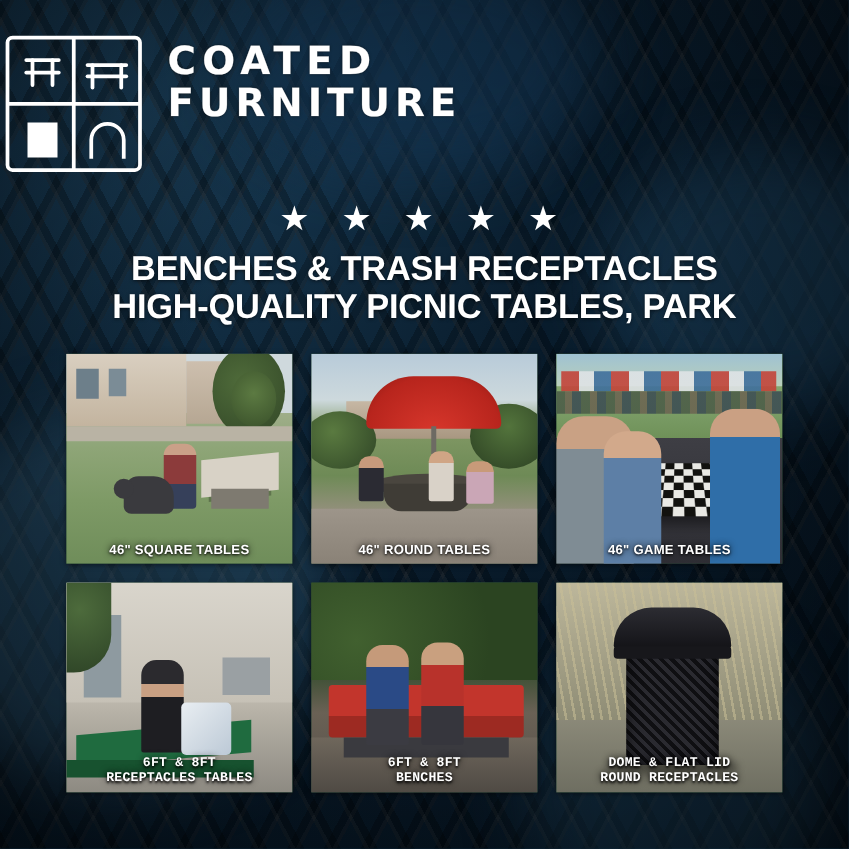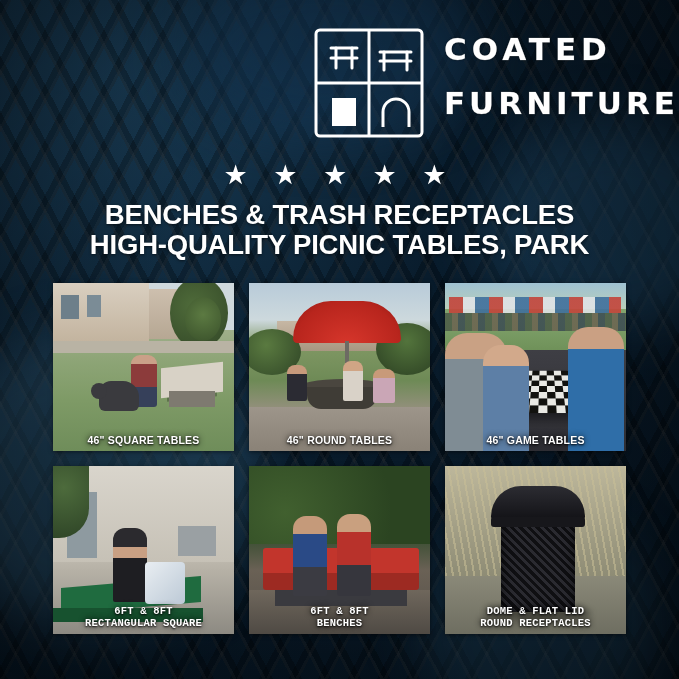--- a/index.html
+++ b/index.html
@@ -35,39 +35,39 @@
   .vignette{
     position:absolute;inset:0;
     background:radial-gradient(ellipse at 50% 45%, rgba(0,0,0,0) 35%, rgba(0,0,0,0.45) 100%);
     pointer-events:none;
   }
   .content{position:relative;z-index:5;}
 
   
   .logo-row{
     position:absolute;left:0;right:0;top:24px;
-    display:flex;justify-content:flex-end;align-items:flex-start;gap:16px;
+    display:flex;justify-content:flex-start;align-items:flex-start;gap:16px;
   }
   .logo-mark{
     width:118px;height:118px;position:relative;
   }
   .logo-mark svg{display:block;}
   .logo-text{
     display:flex;flex-direction:column;align-items:flex-start;
     padding-top:8px;
   }
   .logo-line{
     color:#ffffff;font-weight:bold;letter-spacing:5px;
     font-size:31px;line-height:34px;
     text-shadow:0 0 2px rgba(0,0,0,0.7);
     -webkit-text-stroke:0.4px rgba(255,255,255,0.35);
     font-family:"DejaVu Sans", sans-serif;
   }
   .logo-line.l2{letter-spacing:6px;}
-  .logo-line.l3{letter-spacing:4px;margin-top:20px;}
+  .logo-line.l3{letter-spacing:4px;}
 
   
   .stars{
     position:absolute;left:0;right:0;top:160px;
     text-align:center;color:#ffffff;font-size:27px;letter-spacing:9px;
     line-height:30px;
   }
 
   
   .headline{
@@ -287,21 +287,21 @@
             <div class="door"></div>
             <div class="vine"></div>
             <div class="ac"></div>
           <div class="tbl"></div>
             <div class="bench"></div>
             <div class="woman"></div>
             <div class="bag"></div>
         </div>
         <div class="caption two">
           <span>6FT &amp; 8FT</span><br>
-          <span>RECTANGULAR SQUARE</span>
+          <span>RECEPTACLES TABLES</span>
         </div>
       </div>
 
       <div class="card">
         <div class="photo p5">
           <div class="hedge"></div>
             <div class="ground"></div>
           <div class="bench"></div>
             <div class="benchleg"></div>
           <div class="boy1"></div>

